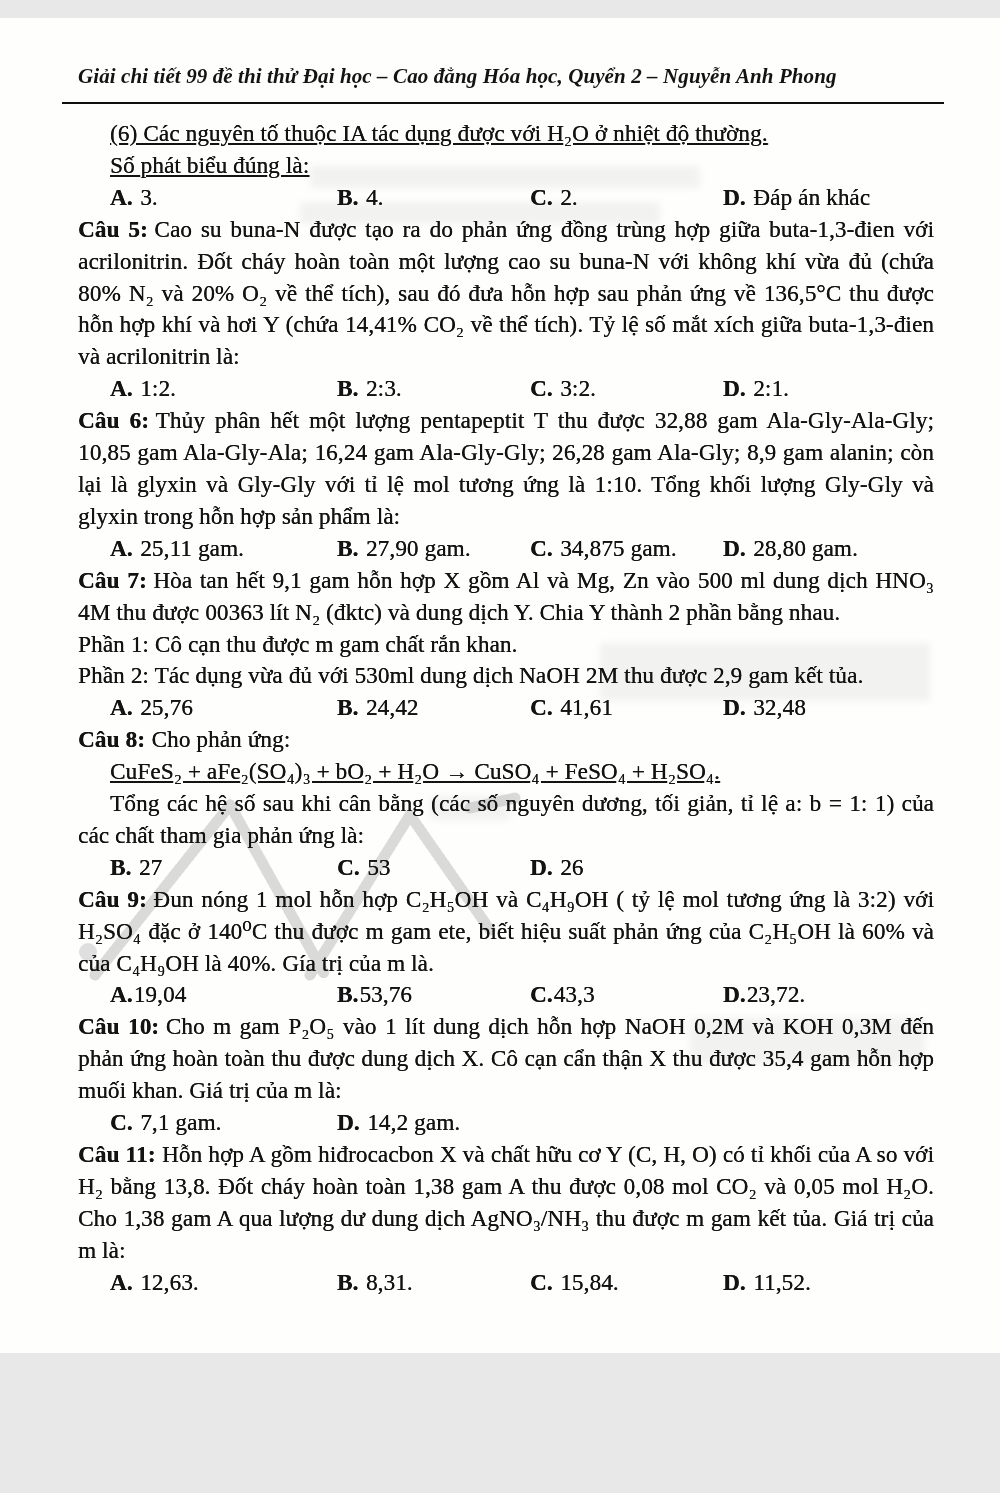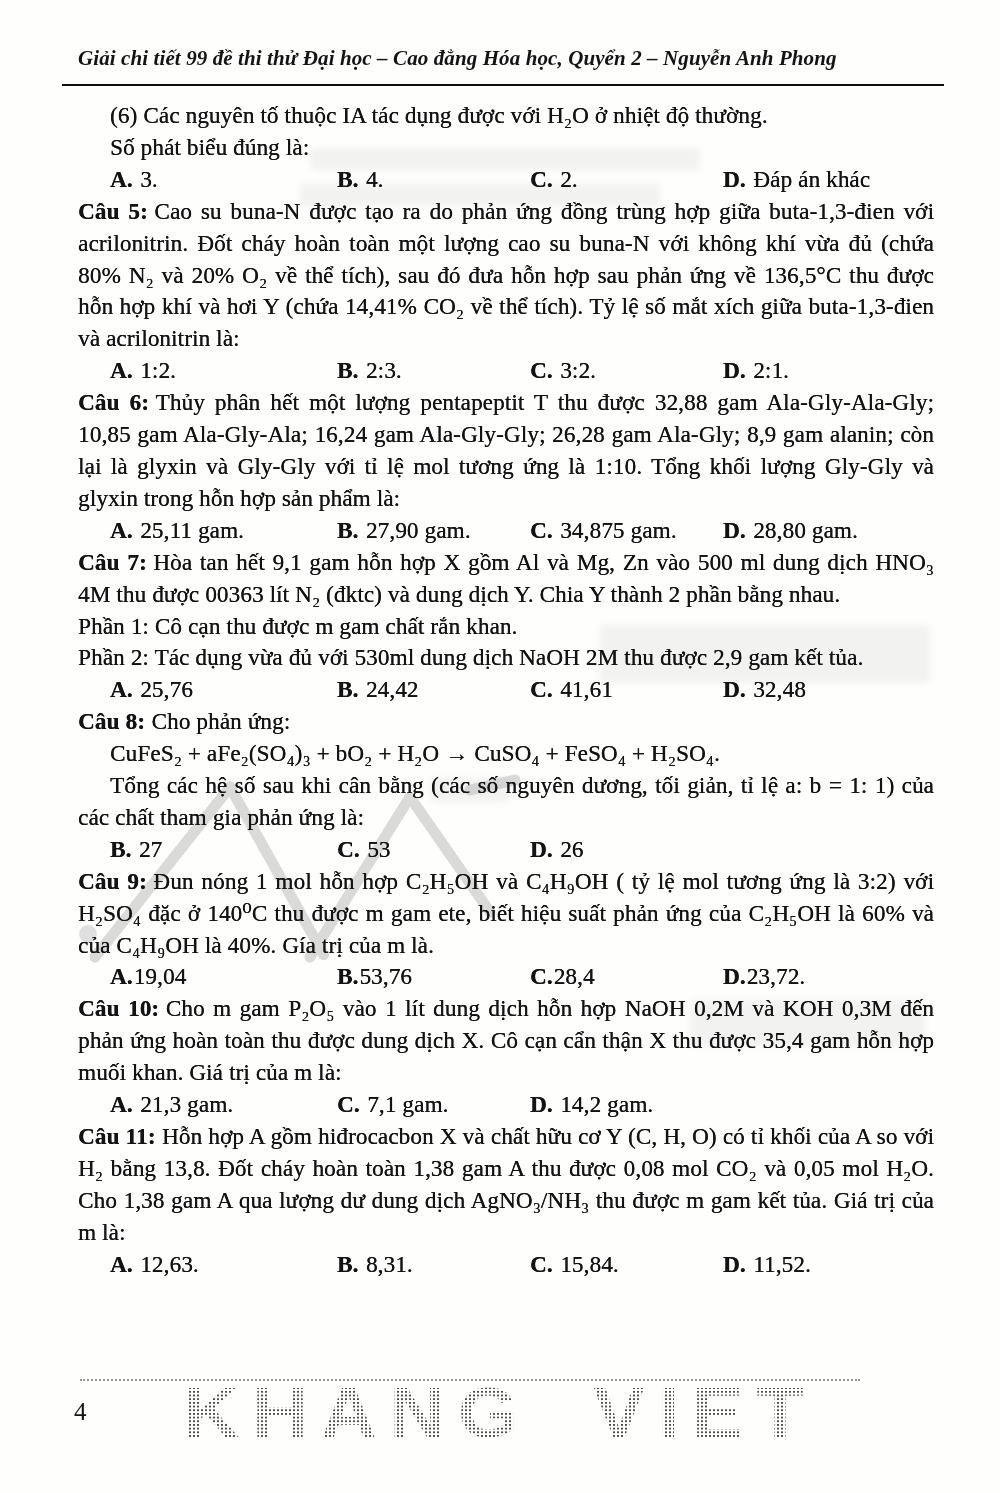--- a/index.html
+++ b/index.html
@@ -1,21 +1,21 @@
 <!DOCTYPE html>
 <html><head>
 <meta charset="utf-8">
 <style>
   * { margin: 0; padding: 0; box-sizing: border-box; }
   html, body { background: #e8e8e8; }
   .page {
     position: relative;
     width: 1000px;
-    height: 1493px;
-    margin: 0 auto;
+    height: 1335px;
+    margin: 18px auto;
     background: #fefefd;
     color: #131313;
     overflow: hidden;
     font-family: "Liberation Serif", "DejaVu Serif", serif;
   }
   
   .header-title {
     position: absolute;
     top: 46px; left: 78px; right: 60px;
     font-size: 21px;
@@ -34,21 +34,21 @@
   .content {
     position: absolute;
     top: 100px; left: 78px;
     width: 856px;
     font-size: 23.2px;
     line-height: 31.9px;
     letter-spacing: 0.1px;
     text-shadow: 0.25px 0 0 currentColor;
   }
   .para { text-align: justify; }
-  .indent { padding-left: 32px; }
+  .indent { padding-left: 32px; text-decoration: underline; }
   .first-indent { text-indent: 32px; }
   .qnum { margin-right: 0.28em; }
   .opts {
     display: grid;
     grid-template-columns: 227px 193px 193px 1fr;
     padding-left: 32px;
     white-space: nowrap;
   }
   .olabel { margin-right: 0.32em; }
   .opts.tight .olabel { margin-right: 0.04em; }
@@ -168,29 +168,28 @@
         <span class="opt"><b class="olabel">C.</b><span>53</span></span>
         <span class="opt"><b class="olabel">D.</b><span>26</span></span>
       </div>
     </div>
 
     <div>
       <p class="para"><b class="qnum">Câu 9:</b><span>Đun nóng 1 mol hỗn hợp C₂H₅OH và C₄H₉OH ( tỷ lệ mol tương ứng là 3:2) với H₂SO₄ đặc ở 140⁰C thu được m gam ete, biết hiệu suất phản ứng của C₂H₅OH là 60% và của C₄H₉OH là 40%. Gía trị của m là.</span></p>
       <div class="opts tight">
         <span class="opt"><b class="olabel">A.</b><span>19,04</span></span>
         <span class="opt"><b class="olabel">B.</b><span>53,76</span></span>
-        <span class="opt"><b class="olabel">C.</b><span>28,4</span></span>
+        <span class="opt"><b class="olabel">C.</b><span>43,3</span></span>
         <span class="opt"><b class="olabel">D.</b><span>23,72.</span></span>
       </div>
     </div>
 
     <div>
       <p class="para"><b class="qnum">Câu 10:</b><span>Cho m gam P₂O₅ vào 1 lít dung dịch hỗn hợp NaOH 0,2M và KOH 0,3M đến phản ứng hoàn toàn thu được dung dịch X. Cô cạn cẩn thận X thu được 35,4 gam hỗn hợp muối khan. Giá trị của m là:</span></p>
       <div class="opts">
-        <span class="opt"><b class="olabel">A.</b><span>21,3 gam.</span></span>
         <span class="opt"><b class="olabel">C.</b><span>7,1 gam.</span></span>
         <span class="opt"><b class="olabel">D.</b><span>14,2 gam.</span></span>
       </div>
     </div>
 
     <div>
       <p class="para"><b class="qnum">Câu 11:</b><span>Hỗn hợp A gồm hiđrocacbon X và chất hữu cơ Y (C, H, O) có tỉ khối của A so với H₂ bằng 13,8. Đốt cháy hoàn toàn 1,38 gam A thu được 0,08 mol CO₂ và 0,05 mol H₂O. Cho 1,38 gam A qua lượng dư dung dịch AgNO₃/NH₃ thu được m gam kết tủa. Giá trị của m là:</span></p>
       <div class="opts">
         <span class="opt"><b class="olabel">A.</b><span>12,63.</span></span>
         <span class="opt"><b class="olabel">B.</b><span>8,31.</span></span>

